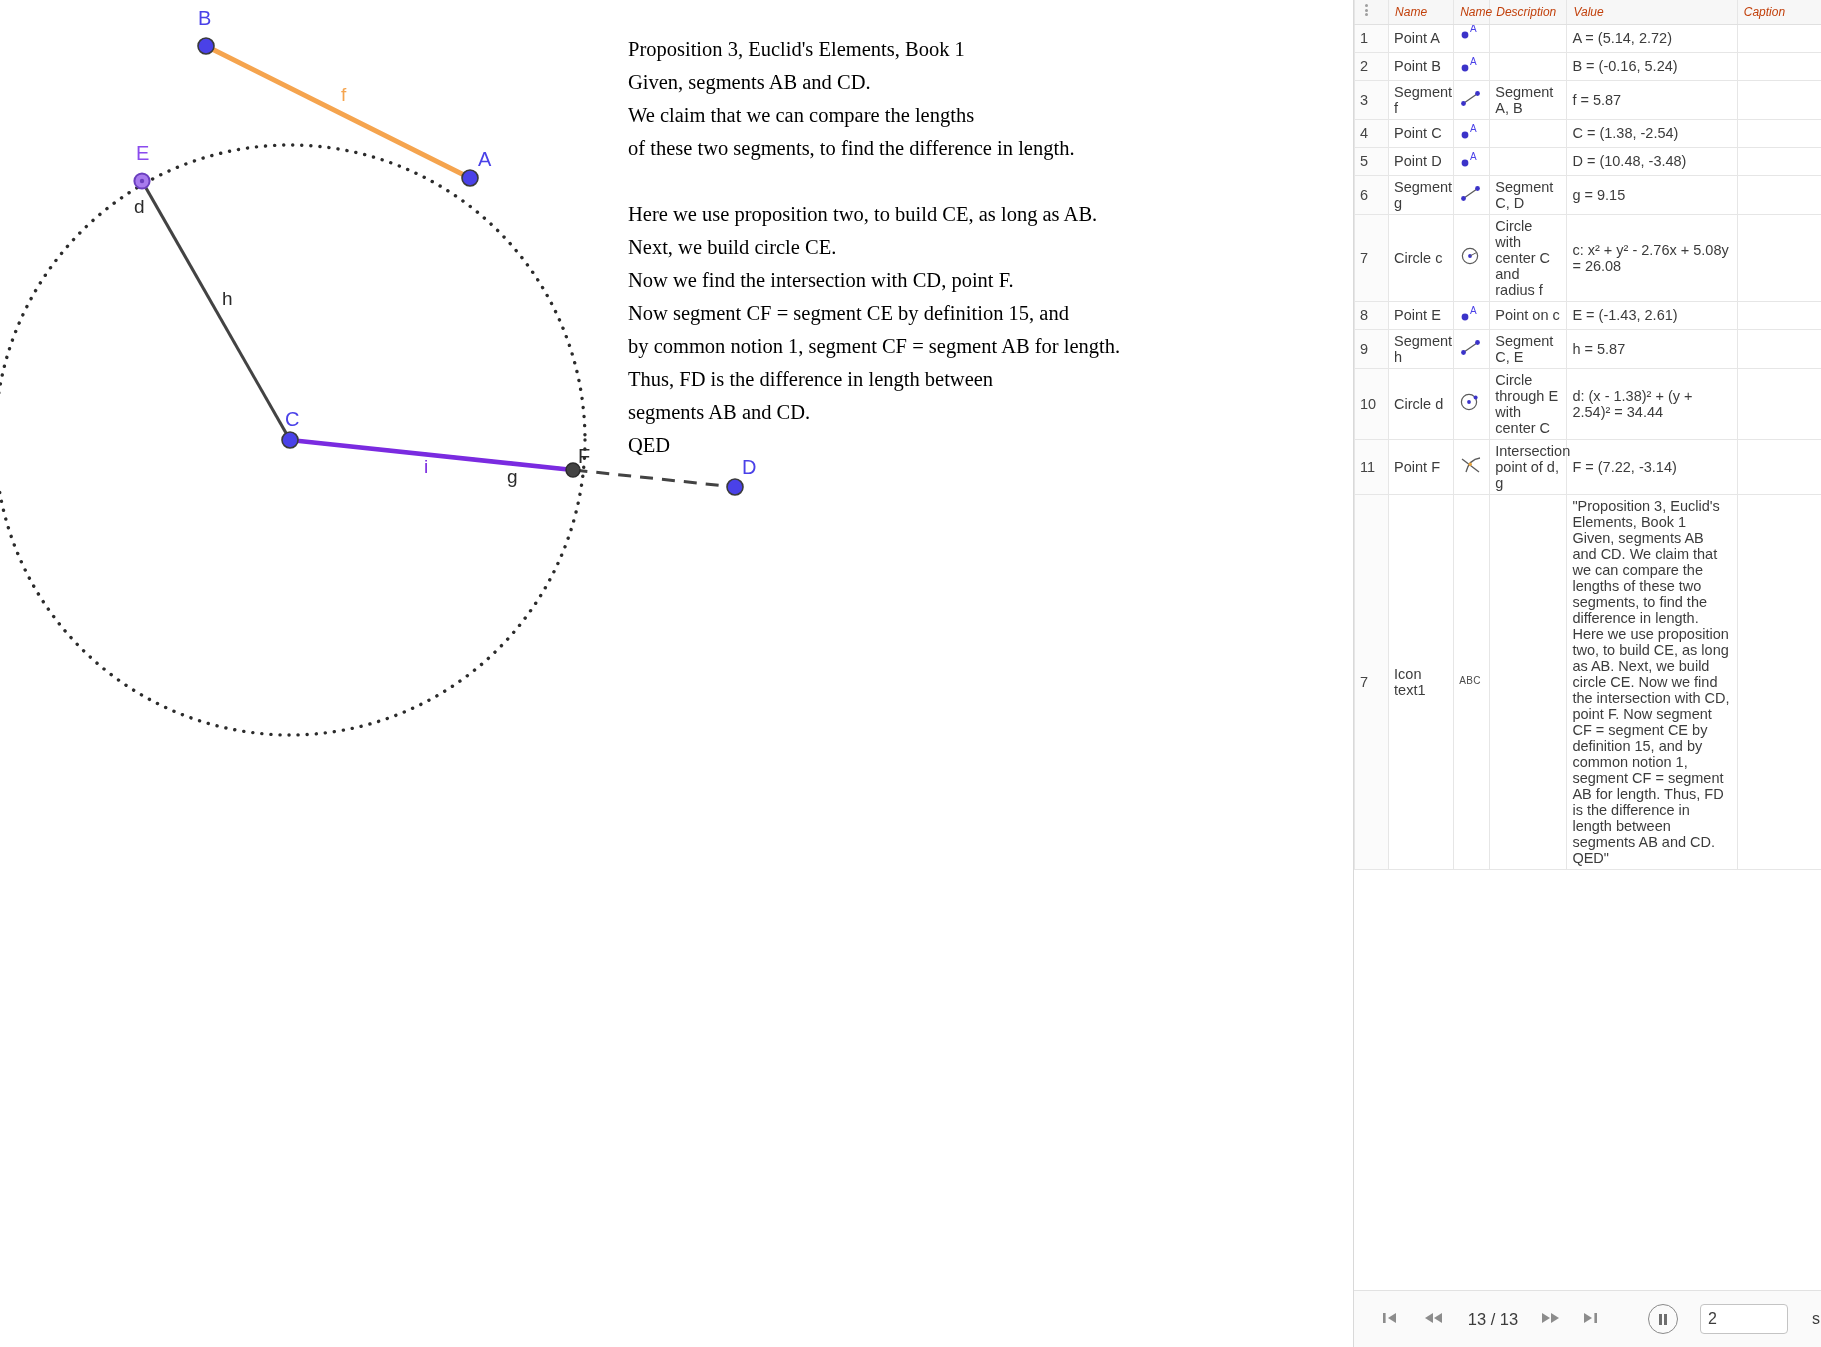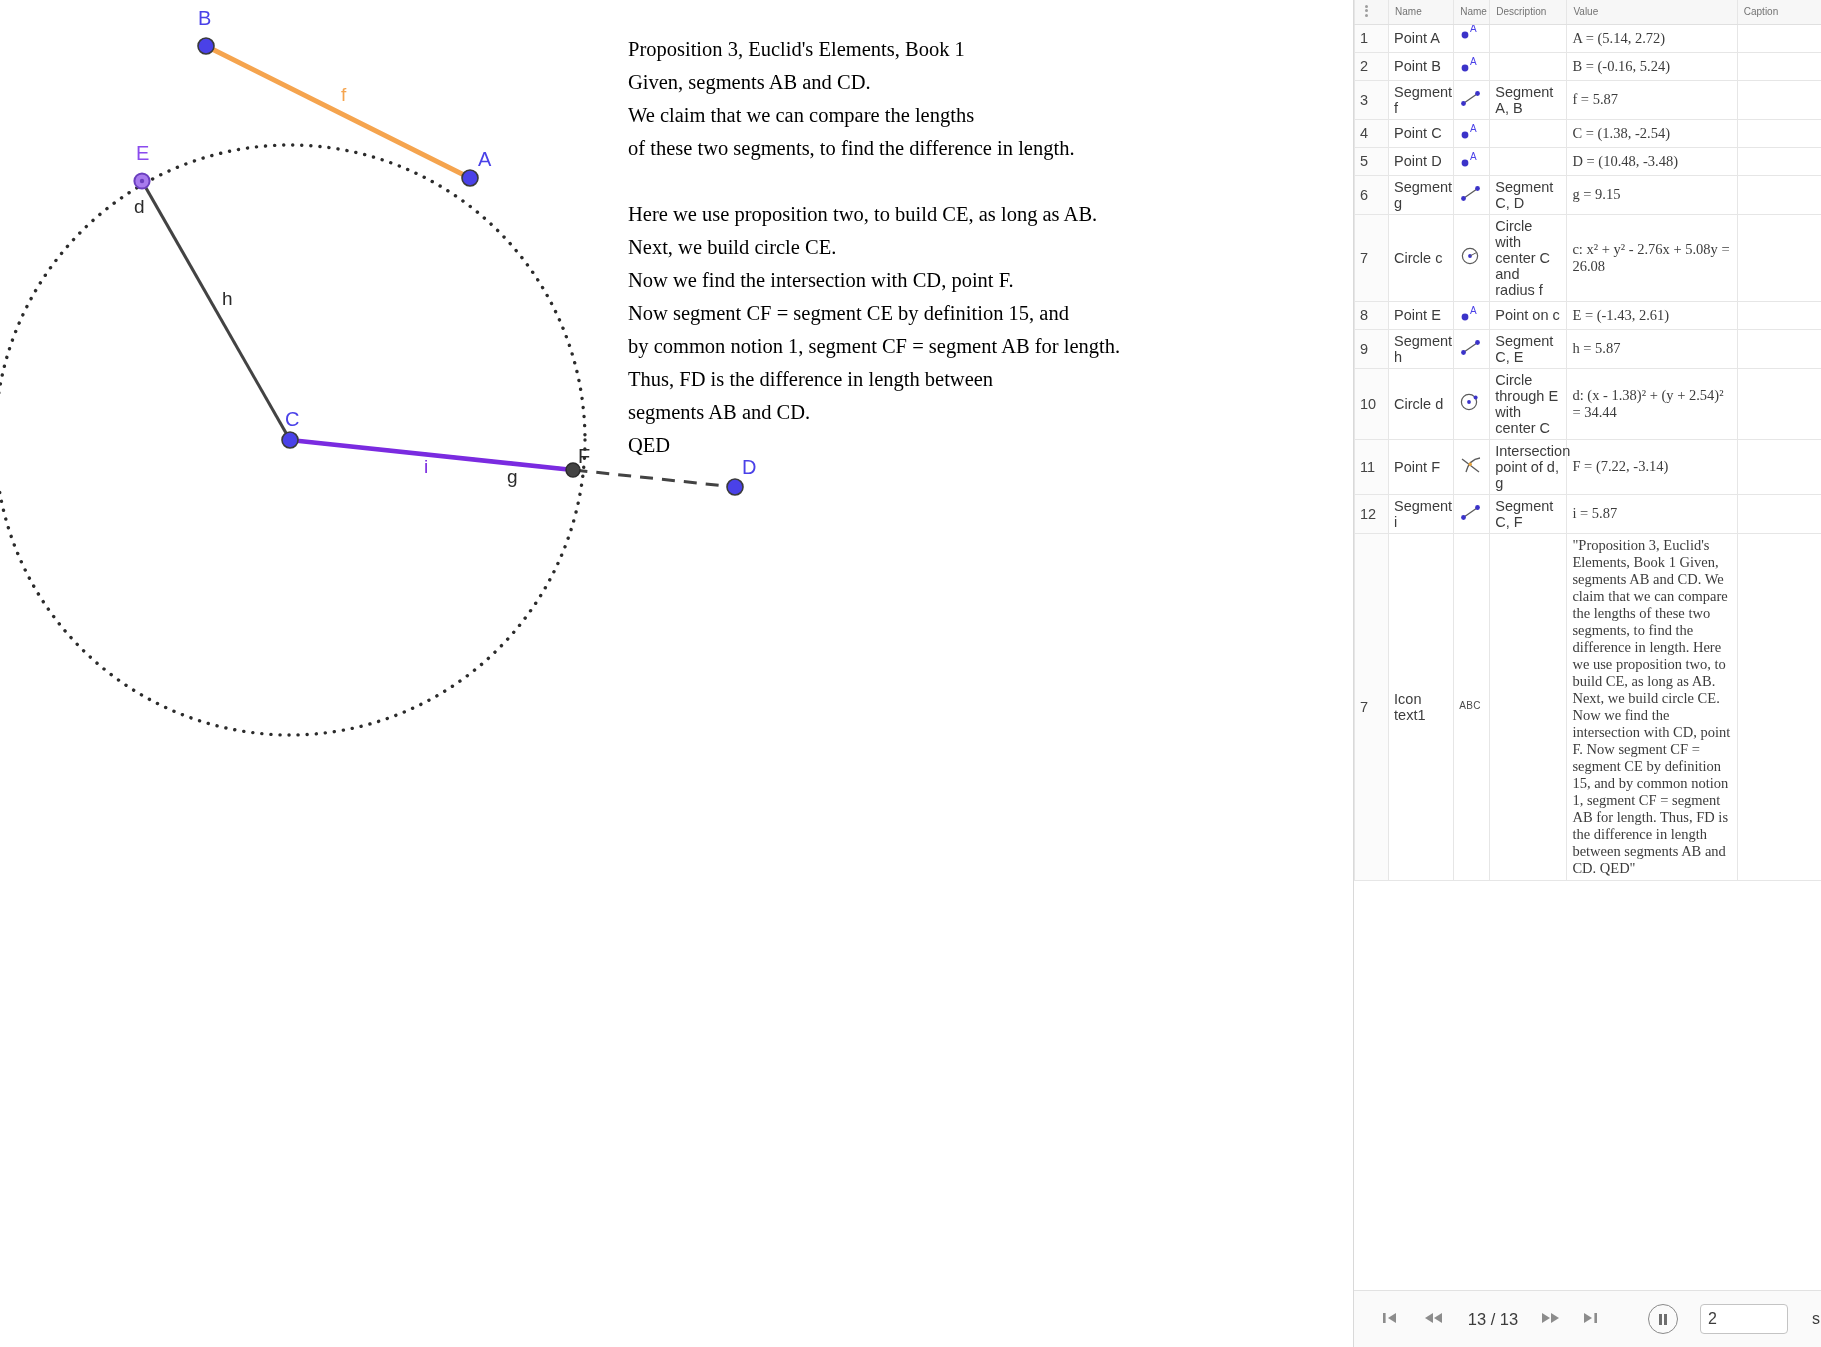--- a/index.html
+++ b/index.html
@@ -54,43 +54,44 @@
   }
   table.gtable th, table.gtable td {
     border: 1px solid #e6e6e6;
     padding: 3px 5px;
     vertical-align: middle;
     text-align: left;
     font-weight: normal;
   }
   table.gtable thead th {
     background: #f7f7f7;
-    color: #737373;
+    color: #c2410c;
     height: 24px;
     padding: 0 6px;
-    font-size: 10px;
+    font-size: 12px;
     border-top: none;
     border-bottom: 1px solid #e0e0e0;
+    font-style: italic;
   }
   .col-n  { width: 34px; }
   .col-nm { width: 65px; }
   .col-ic { width: 36px; }
   .col-de { width: 77px; }
   .col-va { width: 170px; }
   .col-cp { width: 84px; }
 
   td.cell-n {
     text-align: left;
     color: #444;
     background: #fbfbfb;
     font-size: 14.5px;
     padding-left: 5px;
   }
   td.cell-ic { text-align: left; padding: 2px 3px; }
-  td.cell-va { color: #3c3c3c; font-family: Liberation Serif, serif; }
+  td.cell-va { color: #3c3c3c; }
 
   .drag-dots {
     display: inline-block; width: 4px;
     line-height: 3.5px; font-size: 11px;
     color: #9a9a9a; letter-spacing: 0;
     margin-left: 4px;
   }
   .drag-dots i { display:block; width:3px; height:3px; background:#9e9e9e; border-radius:50%; margin:1.5px 0; font-style:normal;}
 
   
@@ -375,34 +376,20 @@
                     <path d="M3 3 L20 16" stroke="#5b5b5b" stroke-width="1.3" fill="none"></path>
                     <path d="M21 2 C13 3 9 8 7 16" stroke="#5b5b5b" stroke-width="1.3" fill="none"></path>
                     <circle cx="11.2" cy="8.3" r="1.7" fill="#E8A33D"></circle>
                   </svg></span>
             </td>
             <td>Intersection point of d, g</td>
             <td class="cell-va">F = (7.22, -3.14)</td>
             <td></td>
           </tr>
 
-          <tr>
-            <td class="cell-n">12</td>
-            <td>Segment i</td>
-            <td class="cell-ic">
-              <span class="ic"><svg width="26" height="18">
-                    <line x1="5" y1="14" x2="18" y2="5" stroke="#5b5b5b" stroke-width="1.3"></line>
-                    <circle cx="4.5" cy="14.5" r="2.4" fill="#3B33C9"></circle>
-                    <circle cx="18.5" cy="4.5" r="2.4" fill="#3B33C9"></circle>
-                  </svg></span>
-            </td>
-            <td>Segment C, F</td>
-            <td class="cell-va">i = 5.87</td>
-            <td></td>
-          </tr>
 
           <tr>
             <td class="cell-n">7</td>
             <td>Icon text1</td>
             <td class="cell-ic">
               <span class="ic ic-abc">ABC</span>
             </td>
             <td></td>
             <td class="cell-va">"Proposition 3, Euclid's Elements, Book 1 Given, segments AB and CD. We claim that we can compare the lengths of these two segments, to find the difference in length. Here we use proposition two, to build CE, as long as AB. Next, we build circle CE. Now we find the intersection with CD, point F. Now segment CF = segment CE by definition 15, and by common notion 1, segment CF = segment AB for length. Thus, FD is the difference in length between segments AB and CD. QED"</td>
             <td></td>

